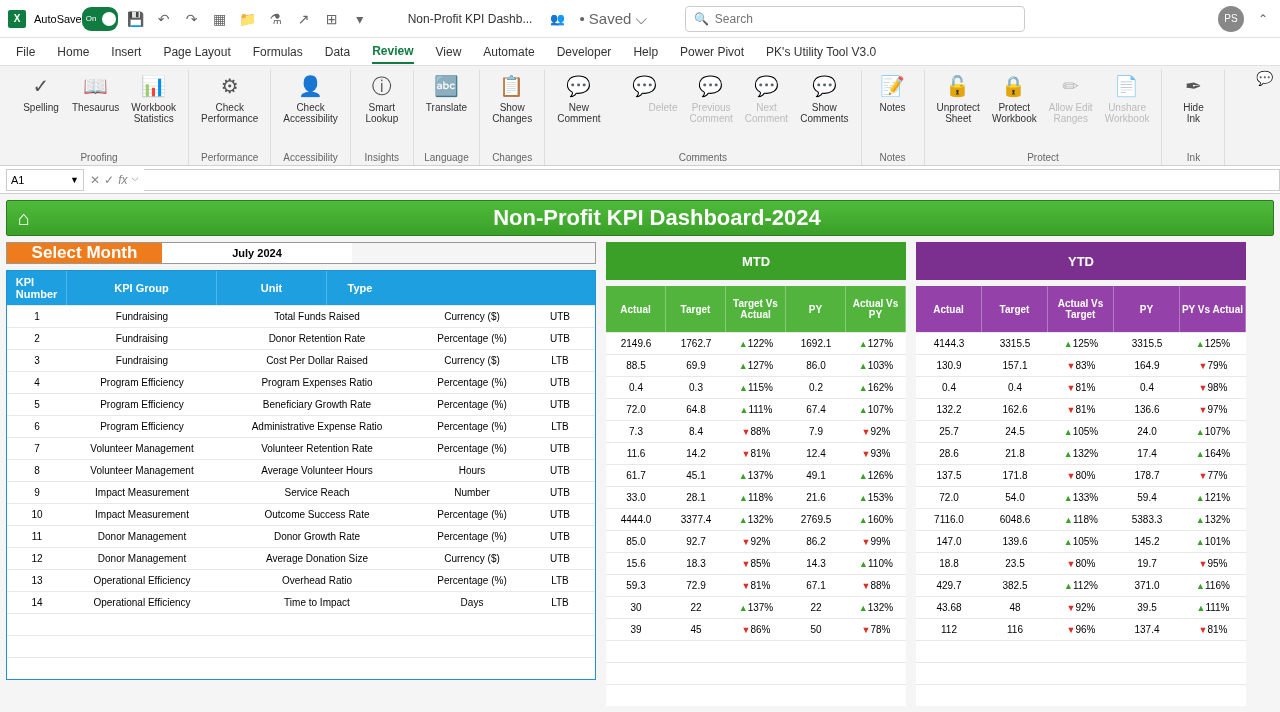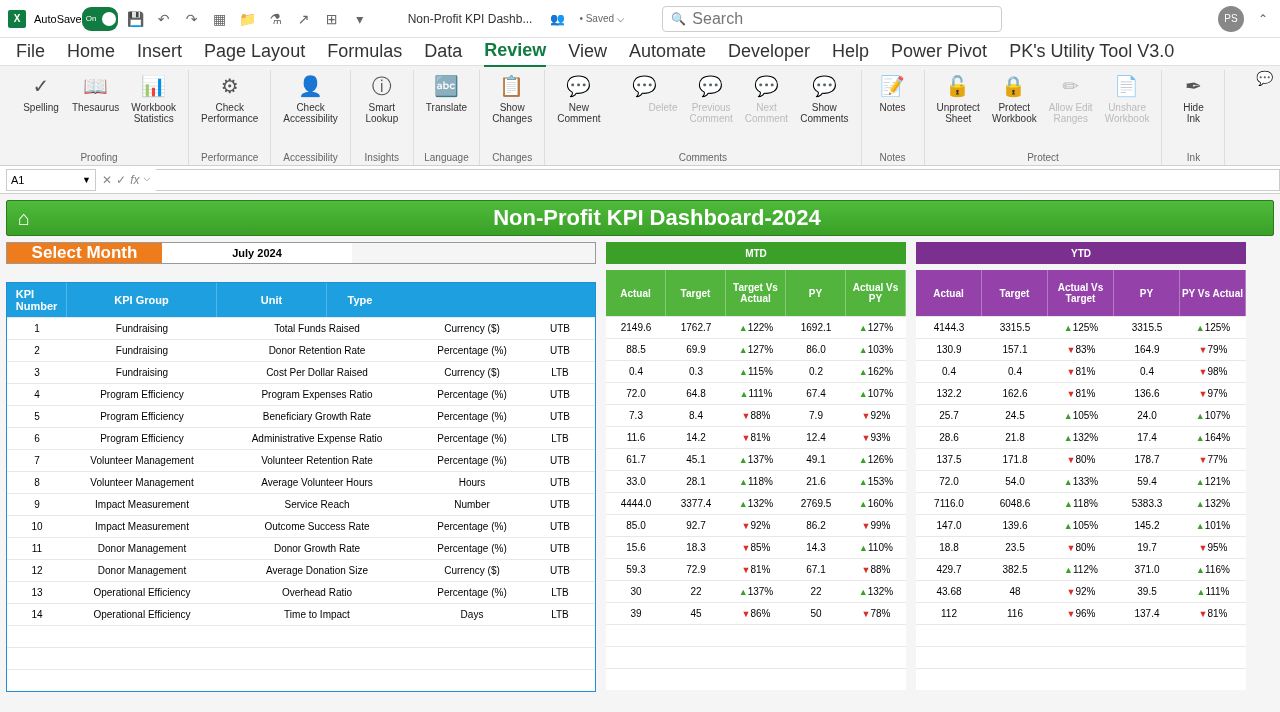--- a/index.html
+++ b/index.html
@@ -8,68 +8,68 @@
 
 .titlebar { height:38px; background:#fff; display:flex; align-items:center; padding:0 8px; gap:8px; border-bottom:1px solid #e0e0e0; }
 .ex-icon { width:18px; height:18px; background:#107c41; color:#fff; display:flex; align-items:center; justify-content:center; font-weight:bold; font-size:10px; border-radius:2px; }
 .autosave { display:flex; align-items:center; font-size:11px; }
 .toggle { width:36px; height:24px; background:#107c41; border-radius:9px; position:relative; display:flex; align-items:center; }
 .toggle-on { color:#fff; font-size:8px; margin-left:4px; }
 .toggle-knob { width:14px; height:14px; background:#fff; border-radius:50%; position:absolute; right:2px; }
 .qat-icon { width:20px; height:20px; display:flex; align-items:center; justify-content:center; color:#666; font-size:14px; }
 .doc-title { margin-left:30px; font-size:12px; color:#333; }
 .share-icon { margin-left:10px; color:#666; }
-.saved { color:#666; font-size:10px; margin-left:6px; }
+.saved { color:#666; font-size:15px; margin-left:6px; }
 .search-box { margin-left:30px; width:340px; height:26px; border:1px solid #ccc; border-radius:4px; display:flex; align-items:center; padding:0 8px; background:#fff; }
-.search-box input { border:none; outline:none; flex:1; font-size:16px; margin-left:6px; }
+.search-box input { border:none; outline:none; flex:1; font-size:12px; margin-left:6px; }
 .avatar { margin-left:auto; width:26px; height:26px; border-radius:50%; background:#888; color:#fff; display:flex; align-items:center; justify-content:center; font-size:10px; }
 
 
 .menu { height:28px; background:#fff; display:flex; align-items:center; padding:0 16px; gap:22px; border-bottom:1px solid #e0e0e0; }
-.menu-item { font-size:18px; color:#333; cursor:pointer; padding:4px 0; }
+.menu-item { font-size:12px; color:#333; cursor:pointer; padding:4px 0; }
 .menu-item.active { color:#107c41; border-bottom:2px solid #107c41; font-weight:600; }
 
 
 .ribbon { height:100px; background:#f3f3f3; display:flex; padding:4px 10px 0; border-bottom:1px solid #d0d0d0; }
 .rgroup { display:flex; flex-direction:column; align-items:center; border-right:1px solid #ddd; padding:0 8px; }
 .rgroup-items { display:flex; gap:4px; flex:1; }
 .ritem { display:flex; flex-direction:column; align-items:center; justify-content:flex-start; padding:2px 4px; min-width:46px; cursor:pointer; }
 .ritem-icon { width:28px; height:28px; display:flex; align-items:center; justify-content:center; font-size:20px; color:#555; }
 .ritem-label { font-size:10px; color:#333; text-align:center; line-height:1.1; margin-top:2px; }
 .ritem.disabled .ritem-label, .ritem.disabled .ritem-icon { color:#bbb; }
 .rgroup-name { font-size:10px; color:#666; padding:2px 0; }
 
 
 .formula-bar { height:28px; background:#fff; display:flex; align-items:center; border-bottom:1px solid #d0d0d0; }
-.name-box { width:90px; height:22px; border:1px solid #ccc; margin-left:6px; padding:0 4px; display:flex; align-items:center; justify-content:space-between; background:#fff; font-size:11px; }
+.name-box { width:78px; height:22px; border:1px solid #ccc; margin-left:6px; padding:0 4px; display:flex; align-items:center; justify-content:space-between; background:#fff; font-size:11px; }
 .fx-btns { display:flex; gap:4px; margin:0 6px; color:#888; font-size:12px; }
 .fx-input { flex:1; height:22px; border:1px solid #ccc; border-left:none; background:#fff; }
 
 
 .dash { padding:6px; }
 .dash-title { height:36px; background:linear-gradient(#4fbb3a,#3aa028); border:1px solid #2d7a1e; display:flex; align-items:center; color:#fff; font-size:22px; font-weight:600; border-radius:2px; }
 .home-icon { width:34px; display:flex; align-items:center; justify-content:center; font-size:20px; }
 .dash-title-text { flex:1; text-align:center; }
 
 .dash-body { display:flex; gap:10px; margin-top:6px; }
 
 .month-row { display:flex; height:22px; border:1px solid #999; }
 .sel-month { width:155px; background:#ee7b1c; color:#fff; display:flex; align-items:center; justify-content:center; font-size:17px; font-weight:600; }
 .month-val { width:190px; background:#fff; display:flex; align-items:center; justify-content:center; font-size:11px; font-weight:600; }
 
 .left-panel { width:590px; }
-.tbl { margin-top:18px; border:1px solid #1e90d6; }
+.tbl { margin-top:6px; border:1px solid #1e90d6; }
 .tbl-head { display:flex; background:#1e9fe0; color:#fff; font-size:11px; font-weight:600; height:34px; }
 .tbl-head > div { display:flex; align-items:center; justify-content:center; border-right:1px solid #4db6ed; }
 .c-num { width:60px; } .c-grp { width:150px; } .c-name { width:200px; } .c-unit { width:110px; } .c-type { width:66px; border-right:none!important; }
 .tbl-row { display:flex; height:22px; font-size:10px; background:#fff; border-top:1px solid #e8e8e8; }
 .tbl-row > div { display:flex; align-items:center; justify-content:center; }
 
 .mid-panel { width:300px; }
-.sec-head { height:22px; color:#fff; display:flex; align-items:center; justify-content:center; font-size:10px; font-weight:600; }
+.sec-head { height:38px; color:#fff; display:flex; align-items:center; justify-content:center; font-size:13px; font-weight:600; }
 .mtd-head { background:#3aa028; }
 .ytd-head { background:#7b2f8f; }
 .sub-head { display:flex; height:46px; margin-top:6px; }
 .mtd-sub { background:#52b43c; }
 .ytd-sub { background:#9441aa; }
 .sub-head > div { display:flex; align-items:center; justify-content:center; color:#fff; font-size:10px; font-weight:600; border-right:1px solid rgba(255,255,255,0.3); text-align:center; line-height:1.1; }
 .mc { width:60px; }
 .data-row { display:flex; height:22px; font-size:10px; background:#fff; border-top:1px solid #e8e8e8; }
 .data-row > div { display:flex; align-items:center; justify-content:center; width:60px; }
 .up { color:#3aa028; font-size:9px; } .dn { color:#d93025; font-size:9px; }

